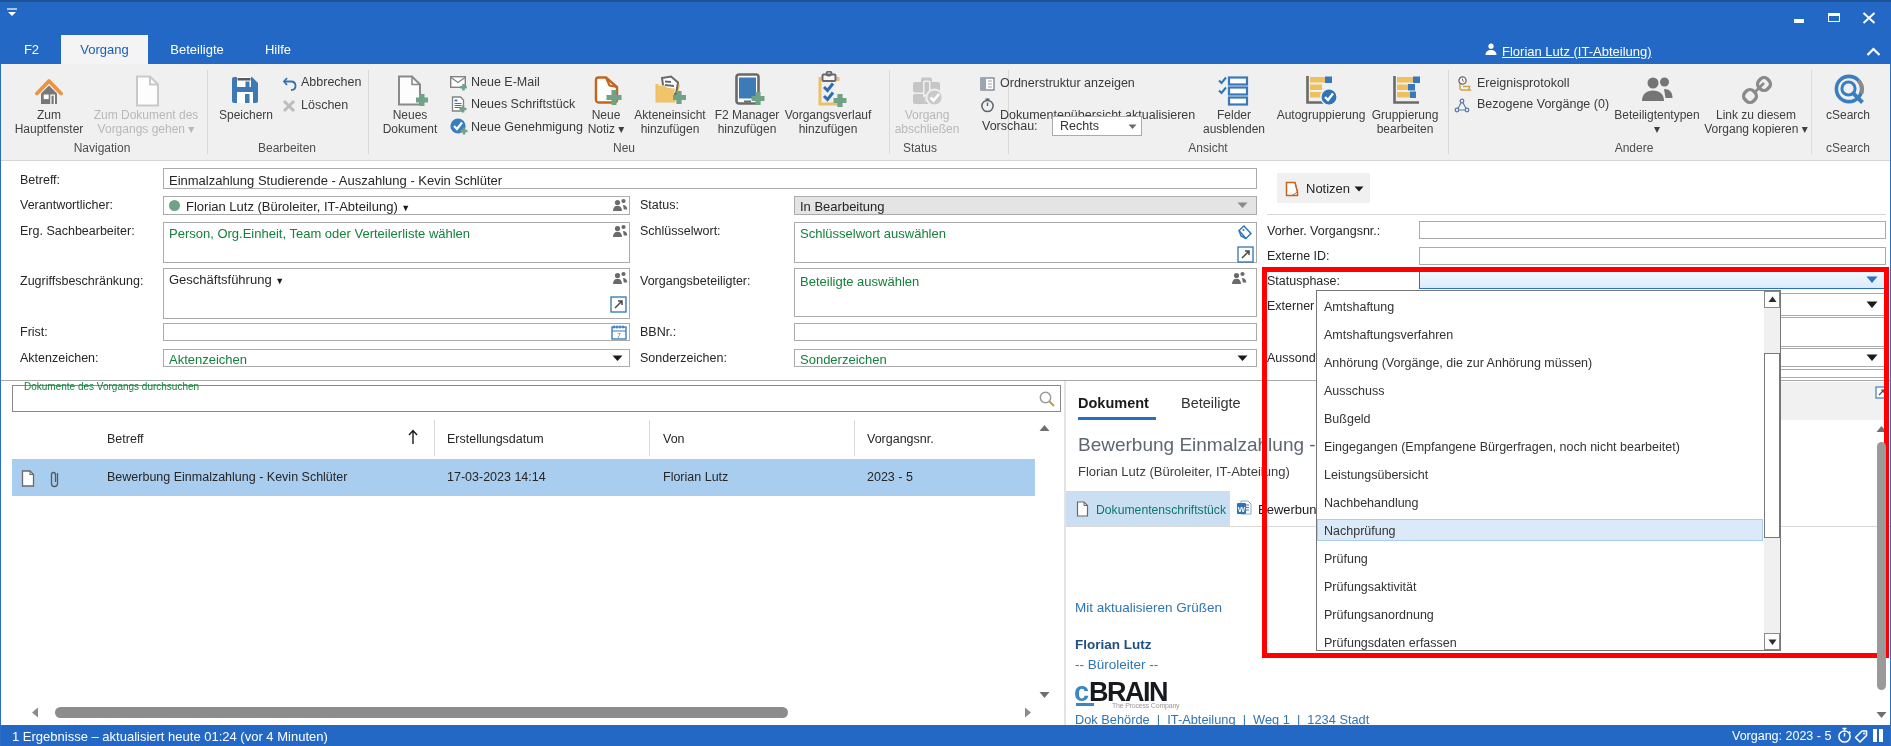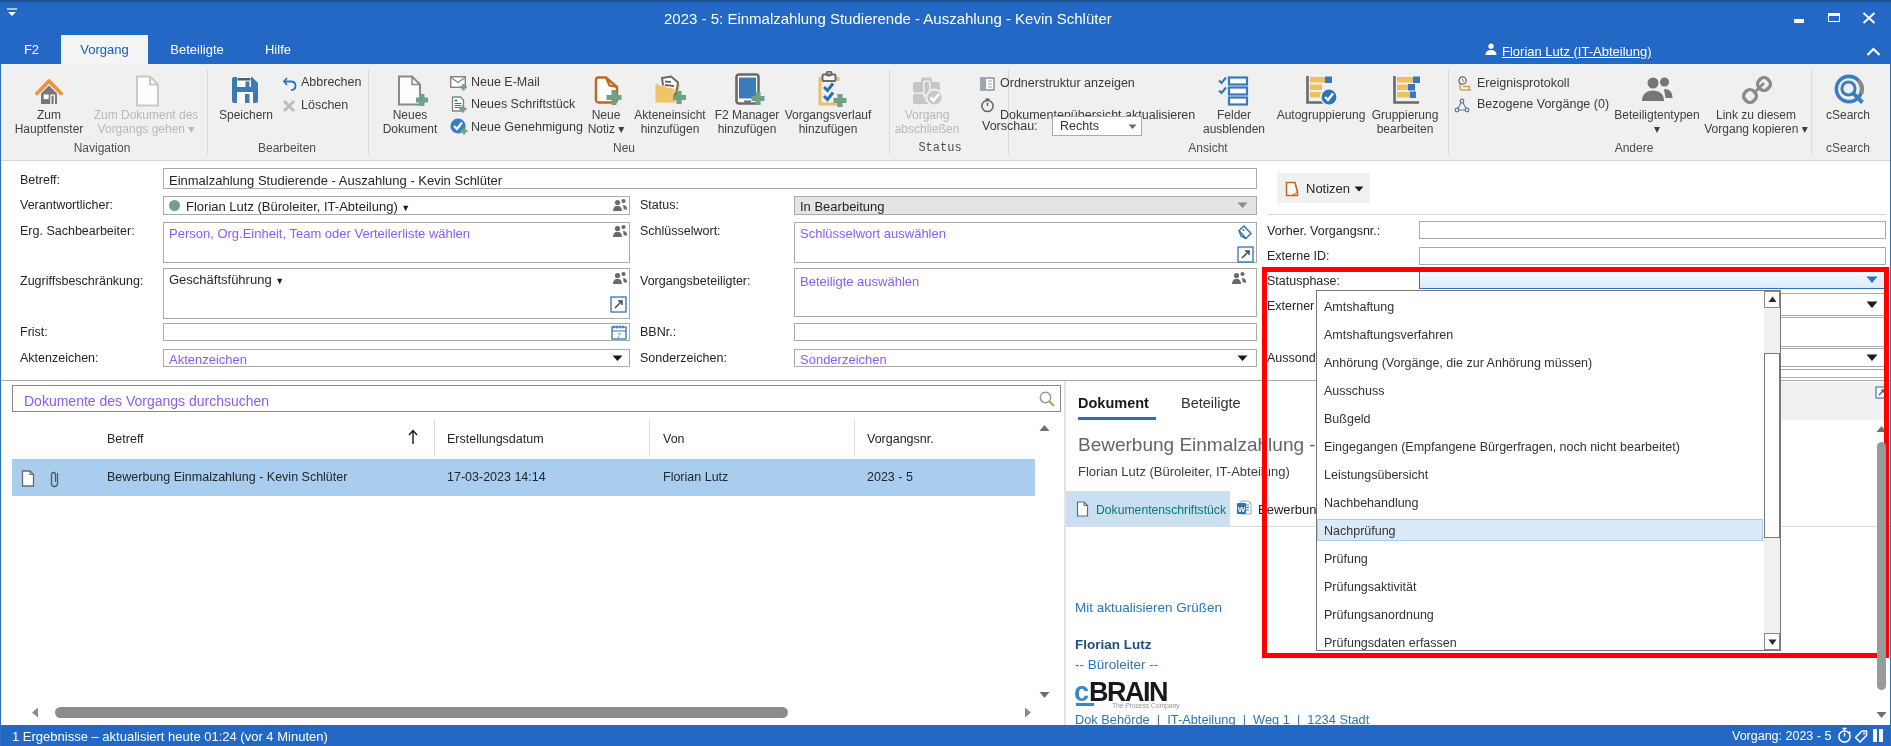--- a/index.html
+++ b/index.html
@@ -1,34 +1,33 @@
 <!DOCTYPE html>
 <html><head>
 <meta charset="utf-8">
 <style>
   html,body{margin:0;padding:0;}
   body{font-family:"Liberation Sans",sans-serif;width:1891px;height:746px;overflow:hidden;}
   #win{position:relative;width:1891px;height:746px;background:#ffffff;overflow:hidden;}
   .abs{position:absolute;}
   .lbl{position:absolute;font-size:12.5px;color:#262626;white-space:nowrap;}
   .inp{position:absolute;border:1px solid #ababab;background:#fff;box-sizing:border-box;}
-  .ph{color:#8b5cf6;}
+  .ph{color:#15803d;}
   .rt{font-size:12px;color:#404040;text-align:center;white-space:nowrap;position:absolute;}
   .rtd{color:#b8b8b8;}
   .grplbl{position:absolute;font-size:12px;color:#4e4e4e;text-align:center;white-space:nowrap;}
   .gsep{position:absolute;top:70px;height:84px;width:1px;background:#dadada;}
   svg{display:block;}
 </style>
 </head>
 <body>
 <div id="win">
 
   <div class="abs" style="left:0;top:0;width:1891px;height:2px;background:#1d5294;z-index:5;"></div>
   <div class="abs" style="left:0;top:0;width:1891px;height:64px;background:#2268c4;"></div>
-  <div class="abs" style="left:664px;top:10px;width:600px;color:#fff;font-size:15px;">2023 - 5: Einmalzahlung Studierende - Auszahlung - Kevin Schlüter</div>
 
   <div class="abs" style="left:1794px;top:19px;width:10px;height:4px;background:#fff;"></div>
   <div class="abs" style="left:1828px;top:13px;width:12px;height:9px;border:1.5px solid #fff;border-top:3px solid #fff;box-sizing:border-box;"></div>
   <svg class="abs" style="left:1862px;top:12px;" width="14" height="12" viewBox="0 0 14 12">
       <path d="M1.5 1 L12.5 11 M12.5 1 L1.5 11" stroke="#fff" stroke-width="2"></path>
     </svg>
 
   <svg class="abs" style="left:6px;top:8px;" width="12" height="10" viewBox="0 0 12 10">
       <path d="M1 1 h10" stroke="#fff" stroke-width="1.2"></path>
       <path d="M2 4 l4 4 4-4 z" fill="#fff"></path>
@@ -53,21 +52,21 @@
   <div class="gsep" style="left:207px;"></div>
   <div class="gsep" style="left:368px;"></div>
   <div class="gsep" style="left:889px;"></div>
   <div class="gsep" style="left:1008px;"></div>
   <div class="gsep" style="left:1448px;"></div>
   <div class="gsep" style="left:1811px;"></div>
 
   <div class="grplbl" style="left:42px;top:141px;width:120px;">Navigation</div>
   <div class="grplbl" style="left:227px;top:141px;width:120px;">Bearbeiten</div>
   <div class="grplbl" style="left:564px;top:141px;width:120px;">Neu</div>
-  <div class="grplbl" style="left:880px;top:141px;width:120px;font-family:Liberation Mono, monospace;">Status</div>
+  <div class="grplbl" style="left:860px;top:141px;width:120px;">Status</div>
   <div class="grplbl" style="left:1148px;top:141px;width:120px;">Ansicht</div>
   <div class="grplbl" style="left:1574px;top:141px;width:120px;">Andere</div>
   <div class="grplbl" style="left:1788px;top:141px;width:120px;">cSearch</div>
 
   <svg class="abs" style="left:35px;top:77px;" width="28" height="28" viewBox="0 0 28 28">
       <path d="M2 16.5 L14 4 L26 16.5" fill="none" stroke="#eb9440" stroke-width="3.8" stroke-linejoin="round" stroke-linecap="round"></path>
       <path d="M6 16.5 L14 8.5 L22 16.5 L22 27 L6 27 Z" fill="#787878"></path>
       <rect x="8.7" y="17.5" width="5" height="4.6" fill="#fff"></rect>
       <path d="M15.3 27 L15.3 17.5 L20 17.5 L20 27" fill="#fff"></path>
       <rect x="16.5" y="18.7" width="2.2" height="8.3" fill="#787878"></rect>
@@ -383,21 +382,21 @@
   <div class="inp" style="left:1419px;top:317px;width:467px;height:30px;"></div>
   <div class="inp" style="left:1419px;top:348px;width:467px;height:19px;"></div>
   <svg class="abs" style="left:1866px;top:354px;" width="12" height="8" viewBox="0 0 12 8">
       <path d="M0.5 0.5 L6 7 L11.5 0.5 Z" fill="#1a1a1a"></path>
     </svg>
   <div class="inp" style="left:1419px;top:369px;width:467px;height:9px;"></div>
 
   <div class="abs" style="left:0;top:380px;width:1891px;height:1px;background:#a9a9a9;"></div>
 
   <div class="inp" style="left:12px;top:385px;width:1049px;height:27px;border-color:#8a8a8a;"></div>
-  <div class="lbl ph" style="left:24px;top:393px;font-size:14px;">Dokumente des Vorgangs durchsuchen</div>
+  <div class="lbl ph" style="left:24px;top:381px;font-size:10px;">Dokumente des Vorgangs durchsuchen</div>
   <svg class="abs" style="left:1038px;top:390px;" width="18" height="18" viewBox="0 0 18 18">
       <circle cx="7.5" cy="7.5" r="5.2" fill="none" stroke="#9a9a9a" stroke-width="1.5"></circle>
       <path d="M11.5 11.5 L16 16" stroke="#c89a3c" stroke-width="2"></path>
     </svg>
 
   <div class="lbl" style="left:107px;top:432px;">Betreff</div>
   <svg class="abs" style="left:406px;top:428px;" width="14" height="18" viewBox="0 0 14 18">
       <path d="M7 16 L7 3 M3 7 L7 2.5 L11 7" fill="none" stroke="#1a1a1a" stroke-width="1.4"></path>
     </svg>
   <div class="lbl" style="left:447px;top:432px;">Erstellungsdatum</div>

